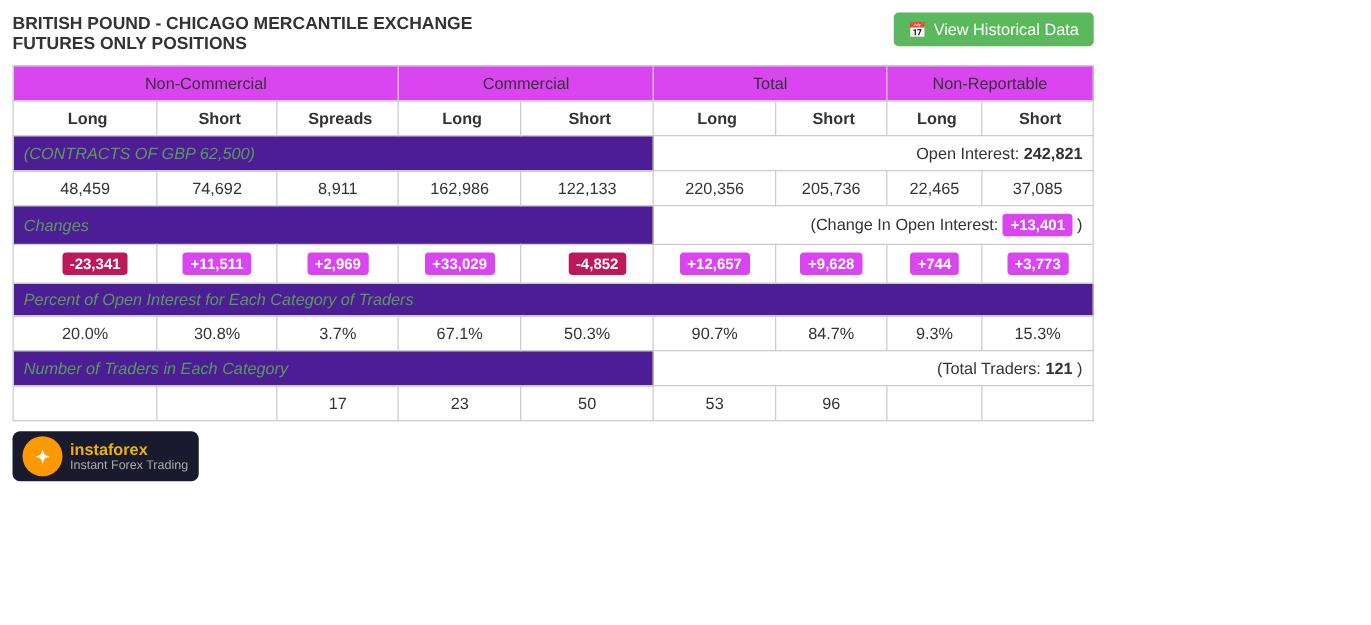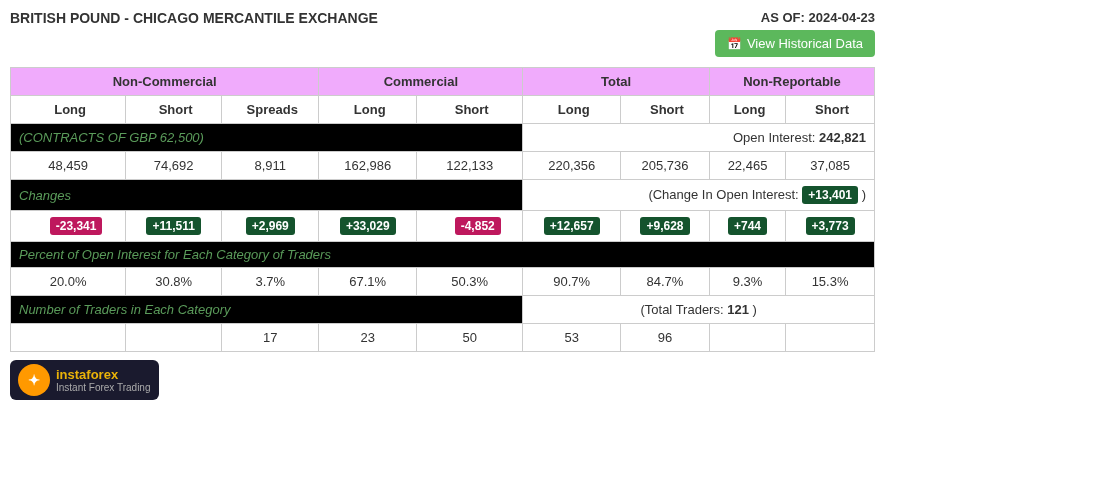--- a/index.html
+++ b/index.html
@@ -50,82 +50,82 @@
       width: 100%;
       border-collapse: collapse;
       border: 1px solid #ccc;
     }
     th, td {
       border: 1px solid #ccc;
       padding: 6px 8px;
       text-align: center;
     }
     .group-header {
-      background-color: #f0abfc;
-      font-weight: bold;
+      background-color: #d946ef;
+      font-weight: normal;
       font-size: 13px;
     }
     .sub-header {
       font-weight: bold;
       font-size: 13px;
       padding-left: 12px;
     }
     .data-row td {
       font-size: 13px;
       text-align: center;
     }
     .section-label {
-      background-color: #000000;
+      background-color: #4c1d95;
       color: #5a9b5a;
       font-style: italic;
       text-align: left;
       padding: 5px 8px;
     }
     .open-interest {
       text-align: right;
       color: #333;
     }
     .change-oi {
       text-align: right;
     }
     .badge {
       display: inline-block;
       padding: 2px 6px;
       border-radius: 3px;
       font-weight: bold;
       font-size: 12px;
       color: white;
     }
-    .badge-green { background-color: #14532d; }
+    .badge-green { background-color: #d946ef; }
     .badge-red { background-color: #be185d; margin-left: 16px; }
     .percent-row td { font-size: 13px; }
     .total-traders {
-      text-align: center;
+      text-align: right;
       color: #333;
     }
     .footer-logo {
       display: flex;
       align-items: center;
       gap: 8px;
       padding: 8px 0;
       font-size: 12px;
     }
     .last-row td { border-bottom: 1px solid #ccc; }
   </style>
 </head>
 <body>
 
 <div class="container">
 
   <div class="header">
     <div class="header-left">
       <div class="title">BRITISH POUND - CHICAGO MERCANTILE EXCHANGE</div>
+      <div class="title">FUTURES ONLY POSITIONS</div>
     </div>
     <div class="header-right">
-      <div class="as-of">AS OF: 2024-04-23</div>
       <button class="view-historical-btn">
         <span class="calendar-icon">📅</span>
         <span>View Historical Data</span>
       </button>
     </div>
   </div>
 
   <table>
 
     <thead>

